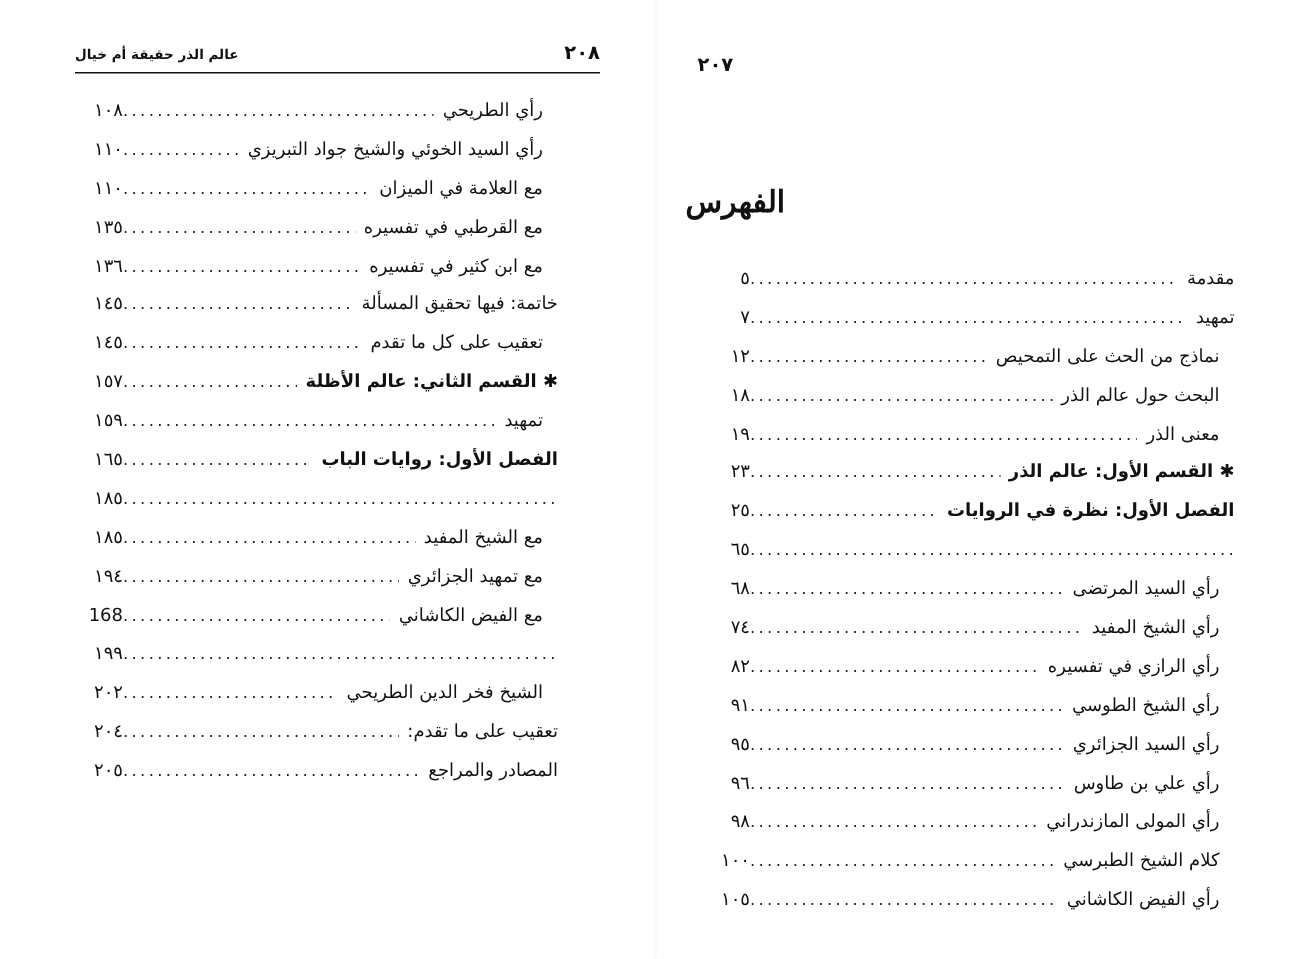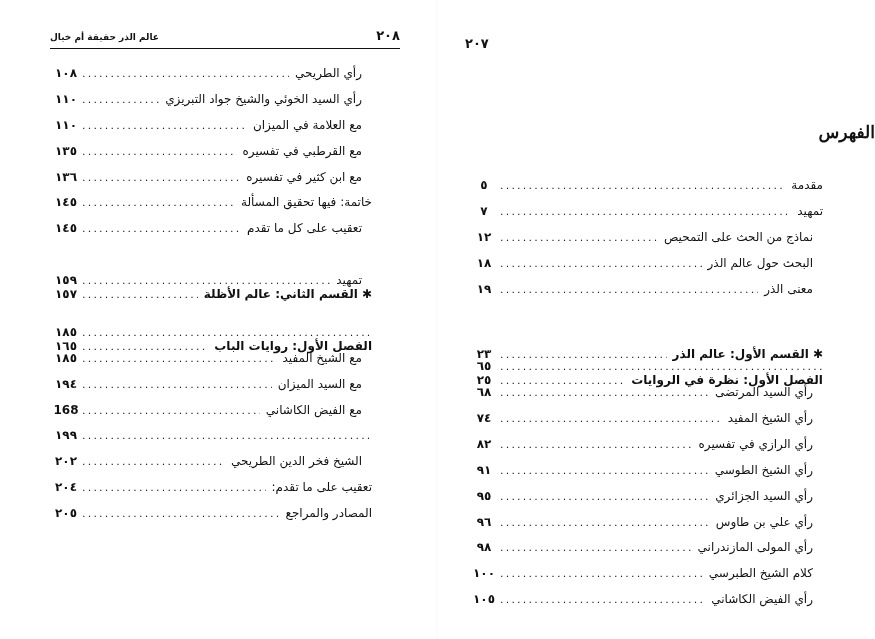--- a/index.html
+++ b/index.html
@@ -18,46 +18,46 @@
   .running-title {
     position: absolute; left: 0; top: 4px; font-size: 9px; font-weight: bold; direction: rtl;
   }
   .page-number {
     position: absolute; font-size: 13px; font-weight: bold; direction: rtl;
   }
   .running-header .page-number { right: 0; top: 0px; }
   .page-right .page-number { left: 28px; top: 36px; }
 
   .toc-title {
-    position: absolute; left: 0; width: 100%; text-align: right;
-    font-family: "DejaVu Serif", serif; font-weight: bold; font-size: 17px;
+    position: absolute; left: 0; width: 100%; text-align: left;
+    font-family: "DejaVu Serif", serif; font-weight: bold; font-size: 20px;
     top: 122px; padding-left: 20px; box-sizing: border-box; direction: rtl;
   }
 
   .toc { position: absolute; margin: 0; padding: 0; list-style: none; }
   .page-left .toc { left: 50px; width: 322px; top: 66px; }
   .page-right .toc { left: 468px; left: 31px; width: 355px; top: 178px; }
 
   .toc-row {
     display: flex; flex-direction: row-reverse; align-items: baseline;
     height: 25.9px; font-size: 12px; direction: ltr;
   }
   .toc-row .label {
     white-space: nowrap; direction: rtl; padding-left: 6px;
   }
   .toc-row .leader {
     flex: 1; overflow: hidden; white-space: nowrap; font-size: 11px; letter-spacing: 2.2px;
     color: #222; text-align: right; direction: ltr;
   }
   .toc-row .num {
-    white-space: nowrap; font-weight: bold; width: 32px; text-align: center; direction: rtl;
+    white-space: nowrap; font-weight: normal; width: 32px; text-align: right; direction: rtl;
     unicode-bidi: plaintext;
   }
   .toc-row.indent .label { margin-right: 10px; }
-  .toc-row.bold .label { font-weight: bold; margin-top: 40px; }
+  .toc-row.bold .label { font-weight: bold; }
   .gutter-shadow {
     position: absolute; left: 436px; top: 0; width: 2px; height: 639px; background: #fbfbfb;
   }
 </style>
 </head>
 <body>
 
 <div class="page page-left">
   <div class="running-header">
     <span class="running-title">عالم الذر حقيقة أم خيال</span>
@@ -117,21 +117,21 @@
       <li class="toc-row bold">
     <span class="leader">...............................................................................................</span>
     <span class="num">١٨٥</span>
   </li>
       <li class="toc-row indent">
     <span class="label">مع الشيخ المفيد</span>
     <span class="leader">...............................................................................................</span>
     <span class="num">١٨٥</span>
   </li>
       <li class="toc-row indent">
-    <span class="label">مع السيد الميزان</span>
+    <span class="label">مع تمهيد الجزائري</span>
     <span class="leader">...............................................................................................</span>
     <span class="num">١٩٤</span>
   </li>
       <li class="toc-row indent">
     <span class="label">مع الفيض الكاشاني</span>
     <span class="leader">...............................................................................................</span>
     <span class="num">168</span>
   </li>
       <li class="toc-row indent">
     <span class="leader">...............................................................................................</span>

